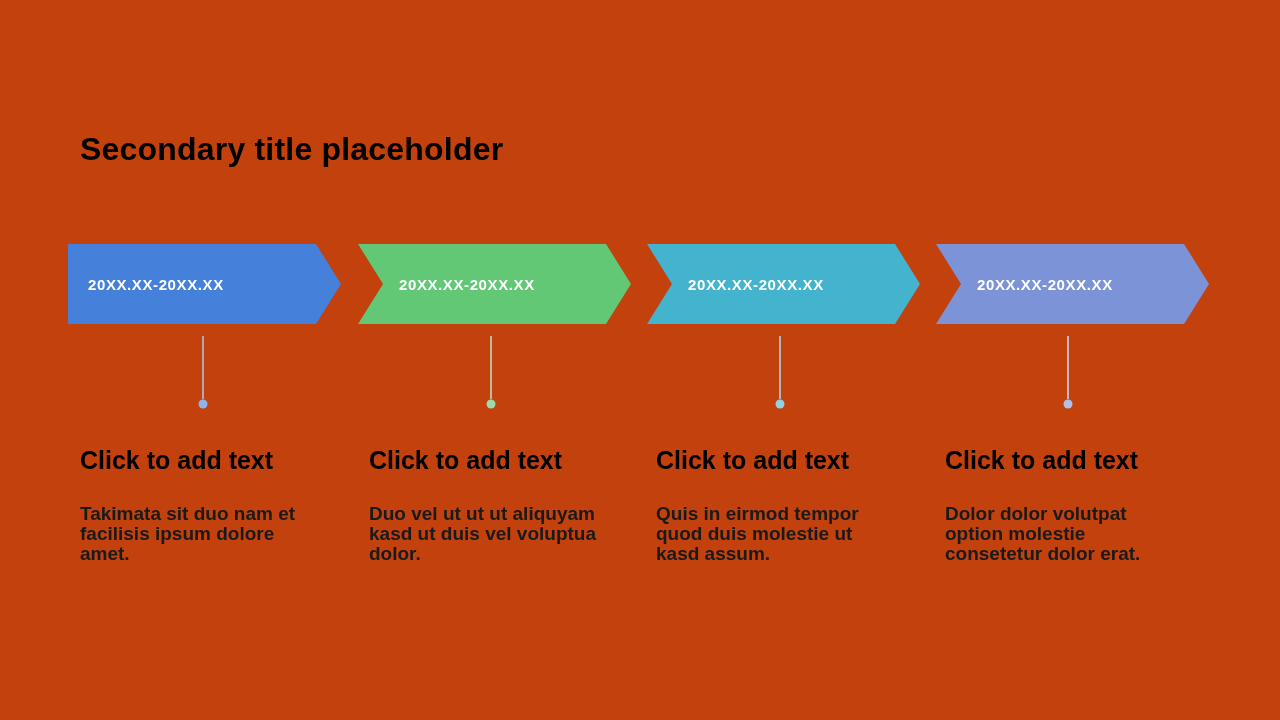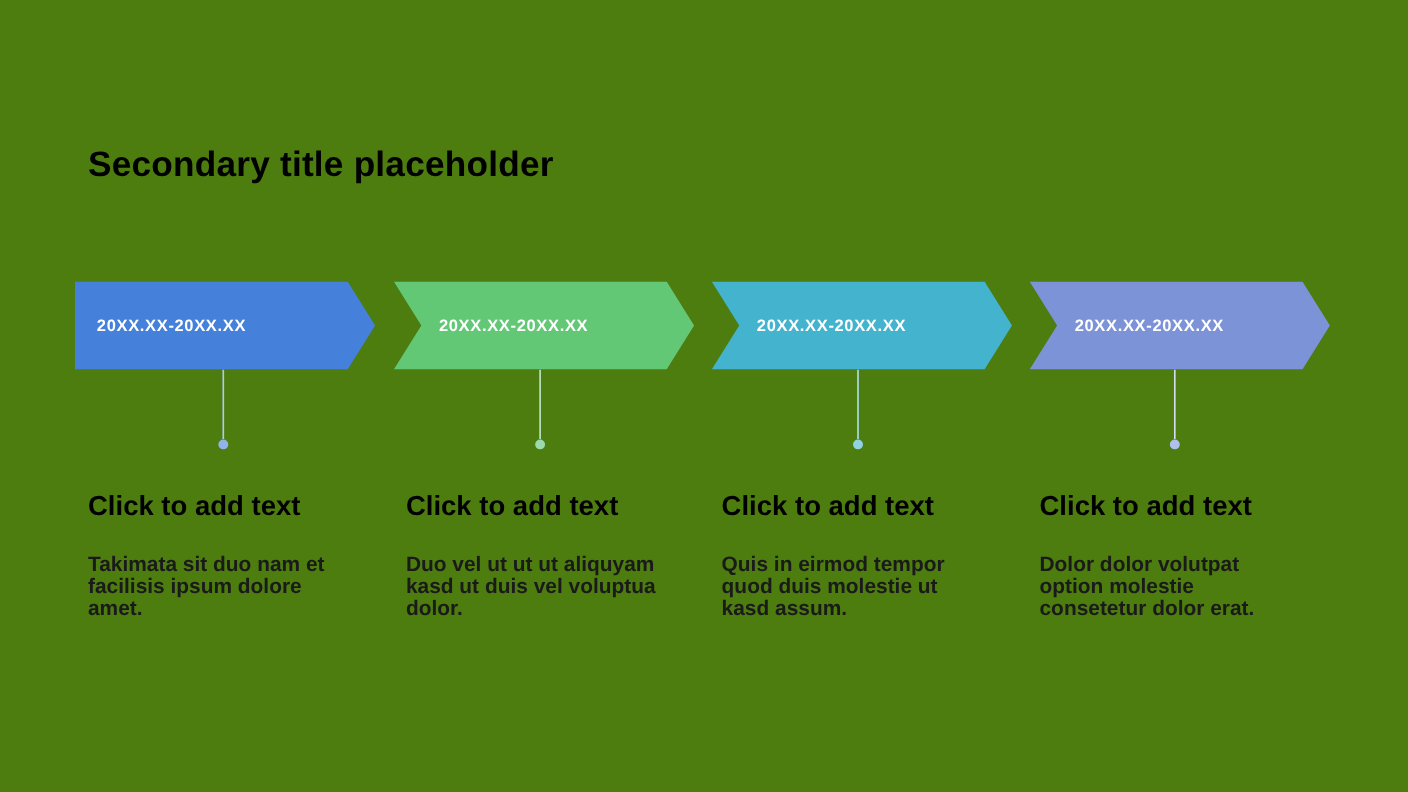--- a/index.html
+++ b/index.html
@@ -1,36 +1,36 @@
 <!DOCTYPE html>
 <html><head>
 <meta charset="utf-8">
 <style>
   * { margin: 0; padding: 0; box-sizing: border-box; }
   html, body { background: #ffffff; }
   .slide {
     position: relative;
     width: 1280px;
     height: 720px;
-    background: #4d7c0f;
+    background: #c2410c;
     overflow: hidden;
     font-family: "Liberation Sans", sans-serif;
   }
   .slide-title {
     position: absolute;
     left: 80px;
     top: 131px;
     font-size: 32px;
     font-weight: 700;
     color: #000000;
     letter-spacing: 0.2px;
   }
   .arrow {
     position: absolute;
-    top: 256px;
+    top: 244px;
     width: 273px;
     height: 80px;
   }
   .arrow svg {
     position: absolute;
     left: 0; top: 0;
     width: 100%; height: 100%;
     display: block;
   }
   .arrow-label {

